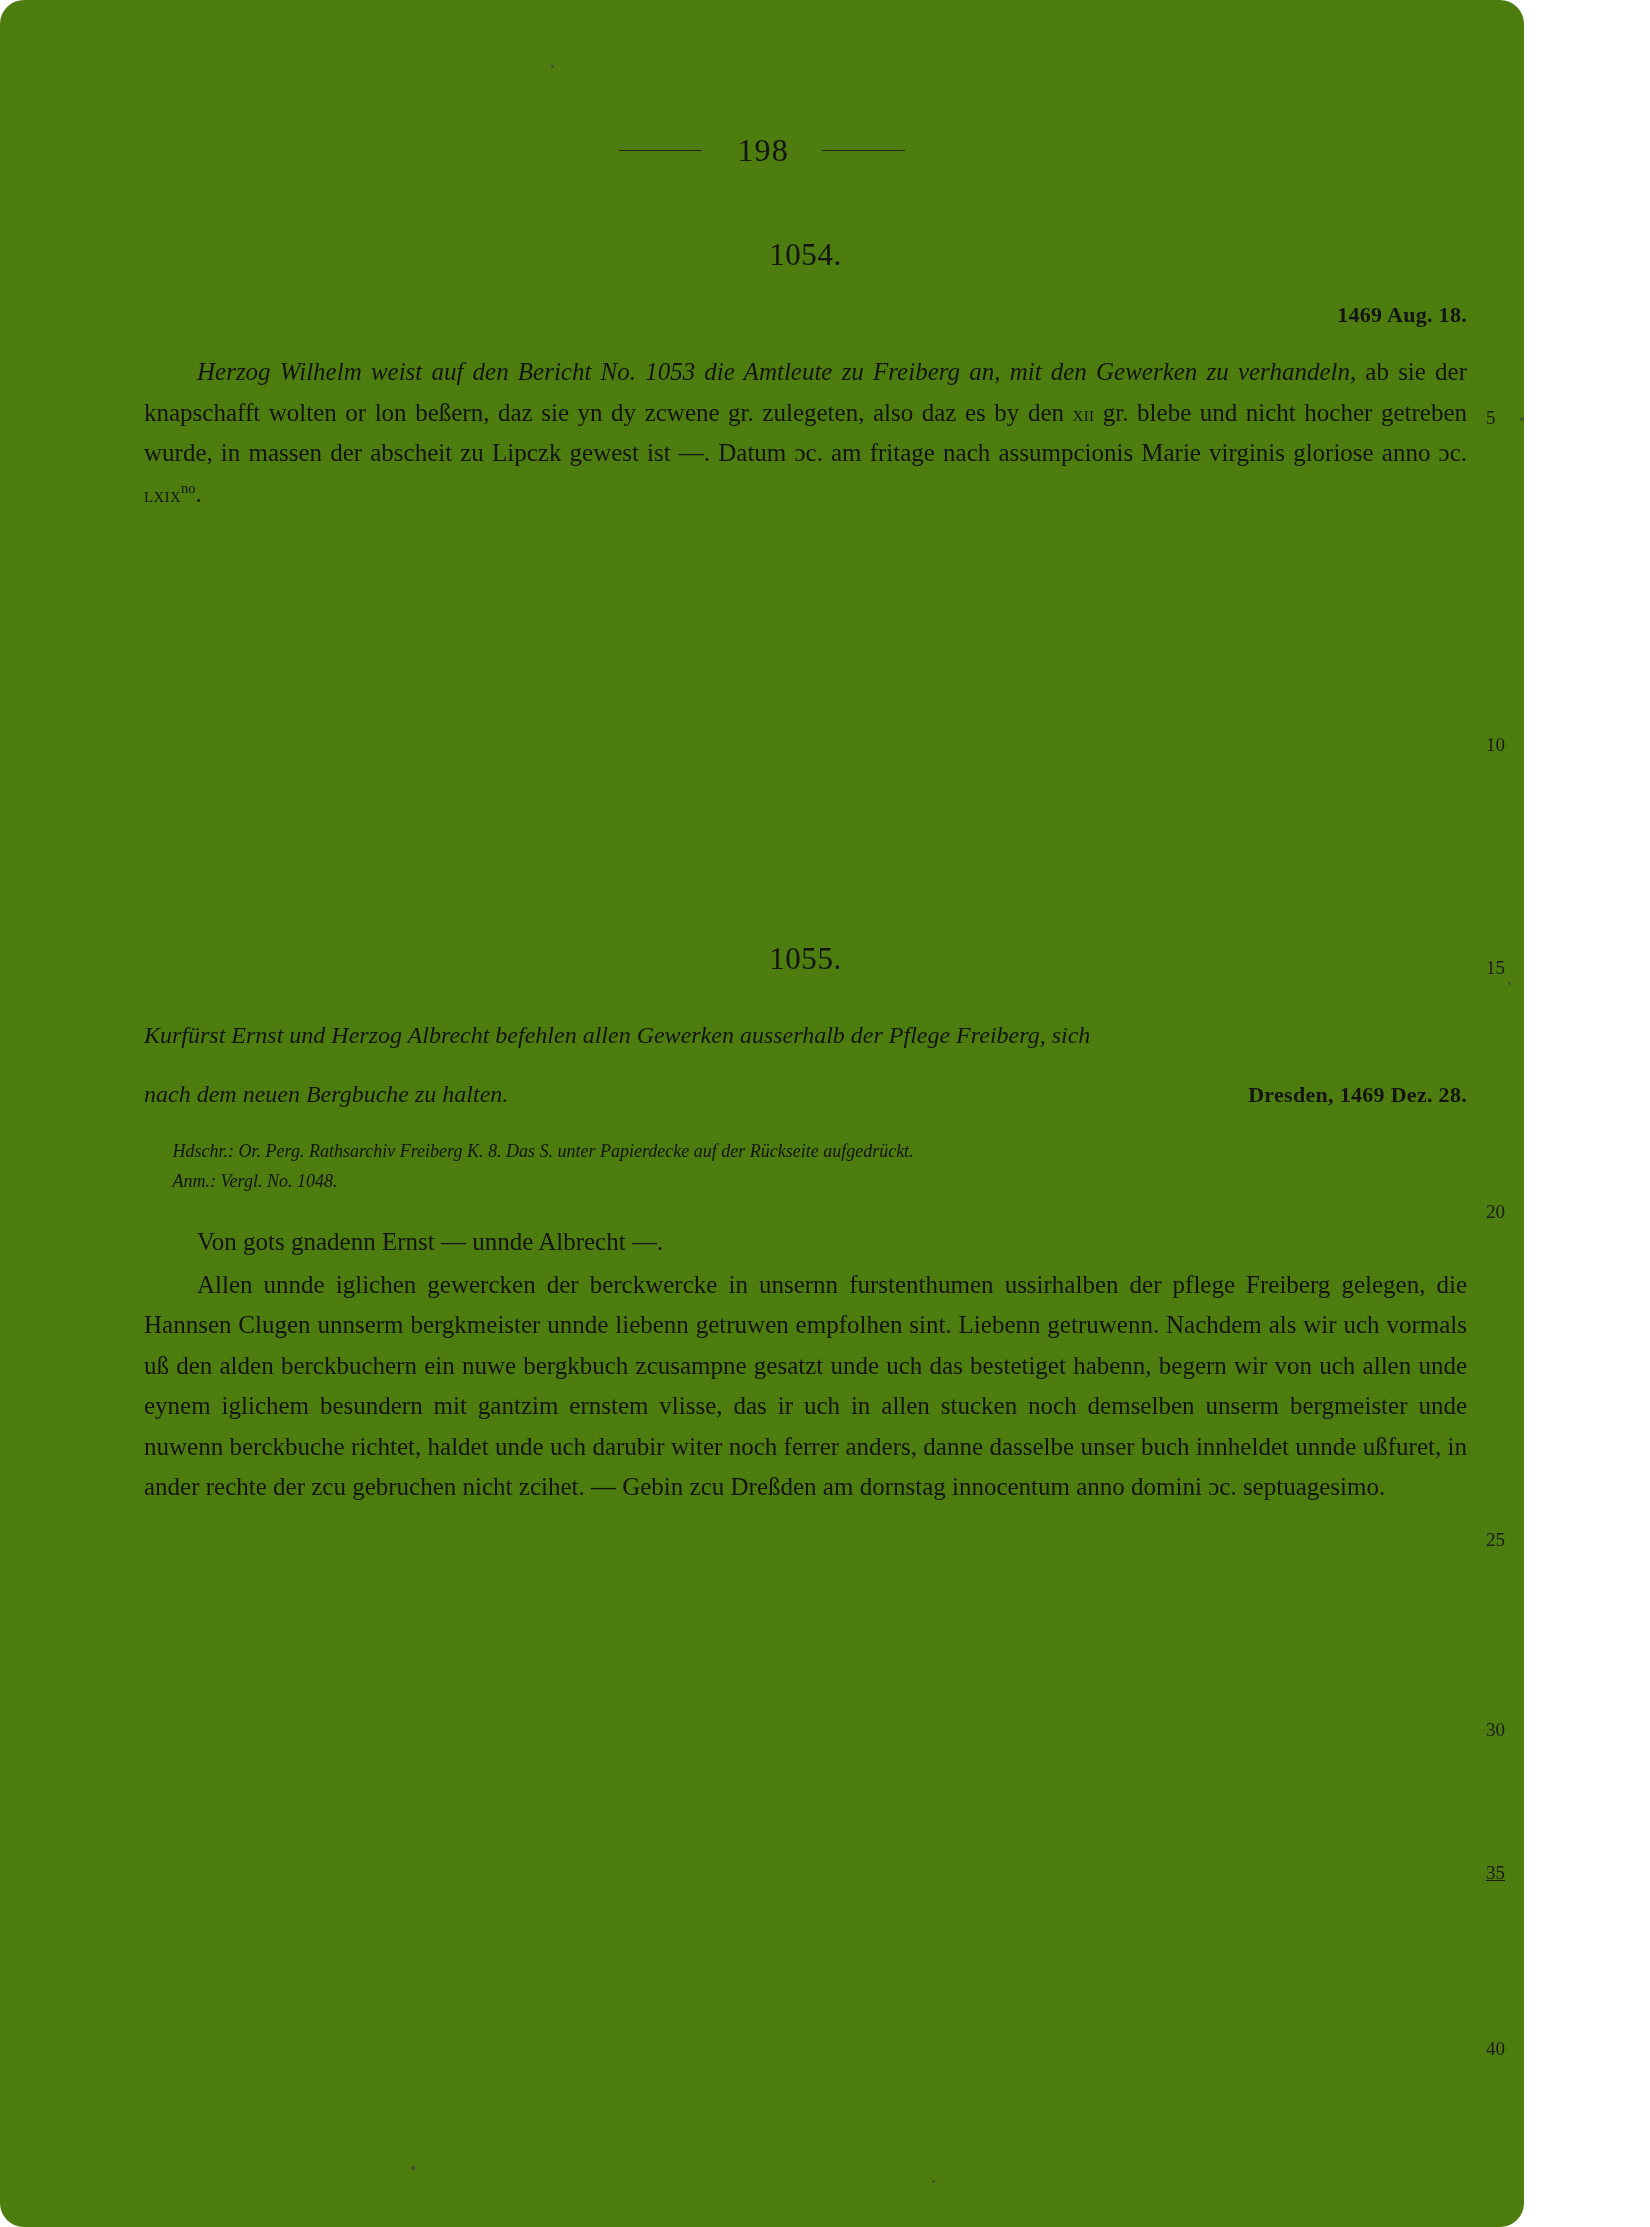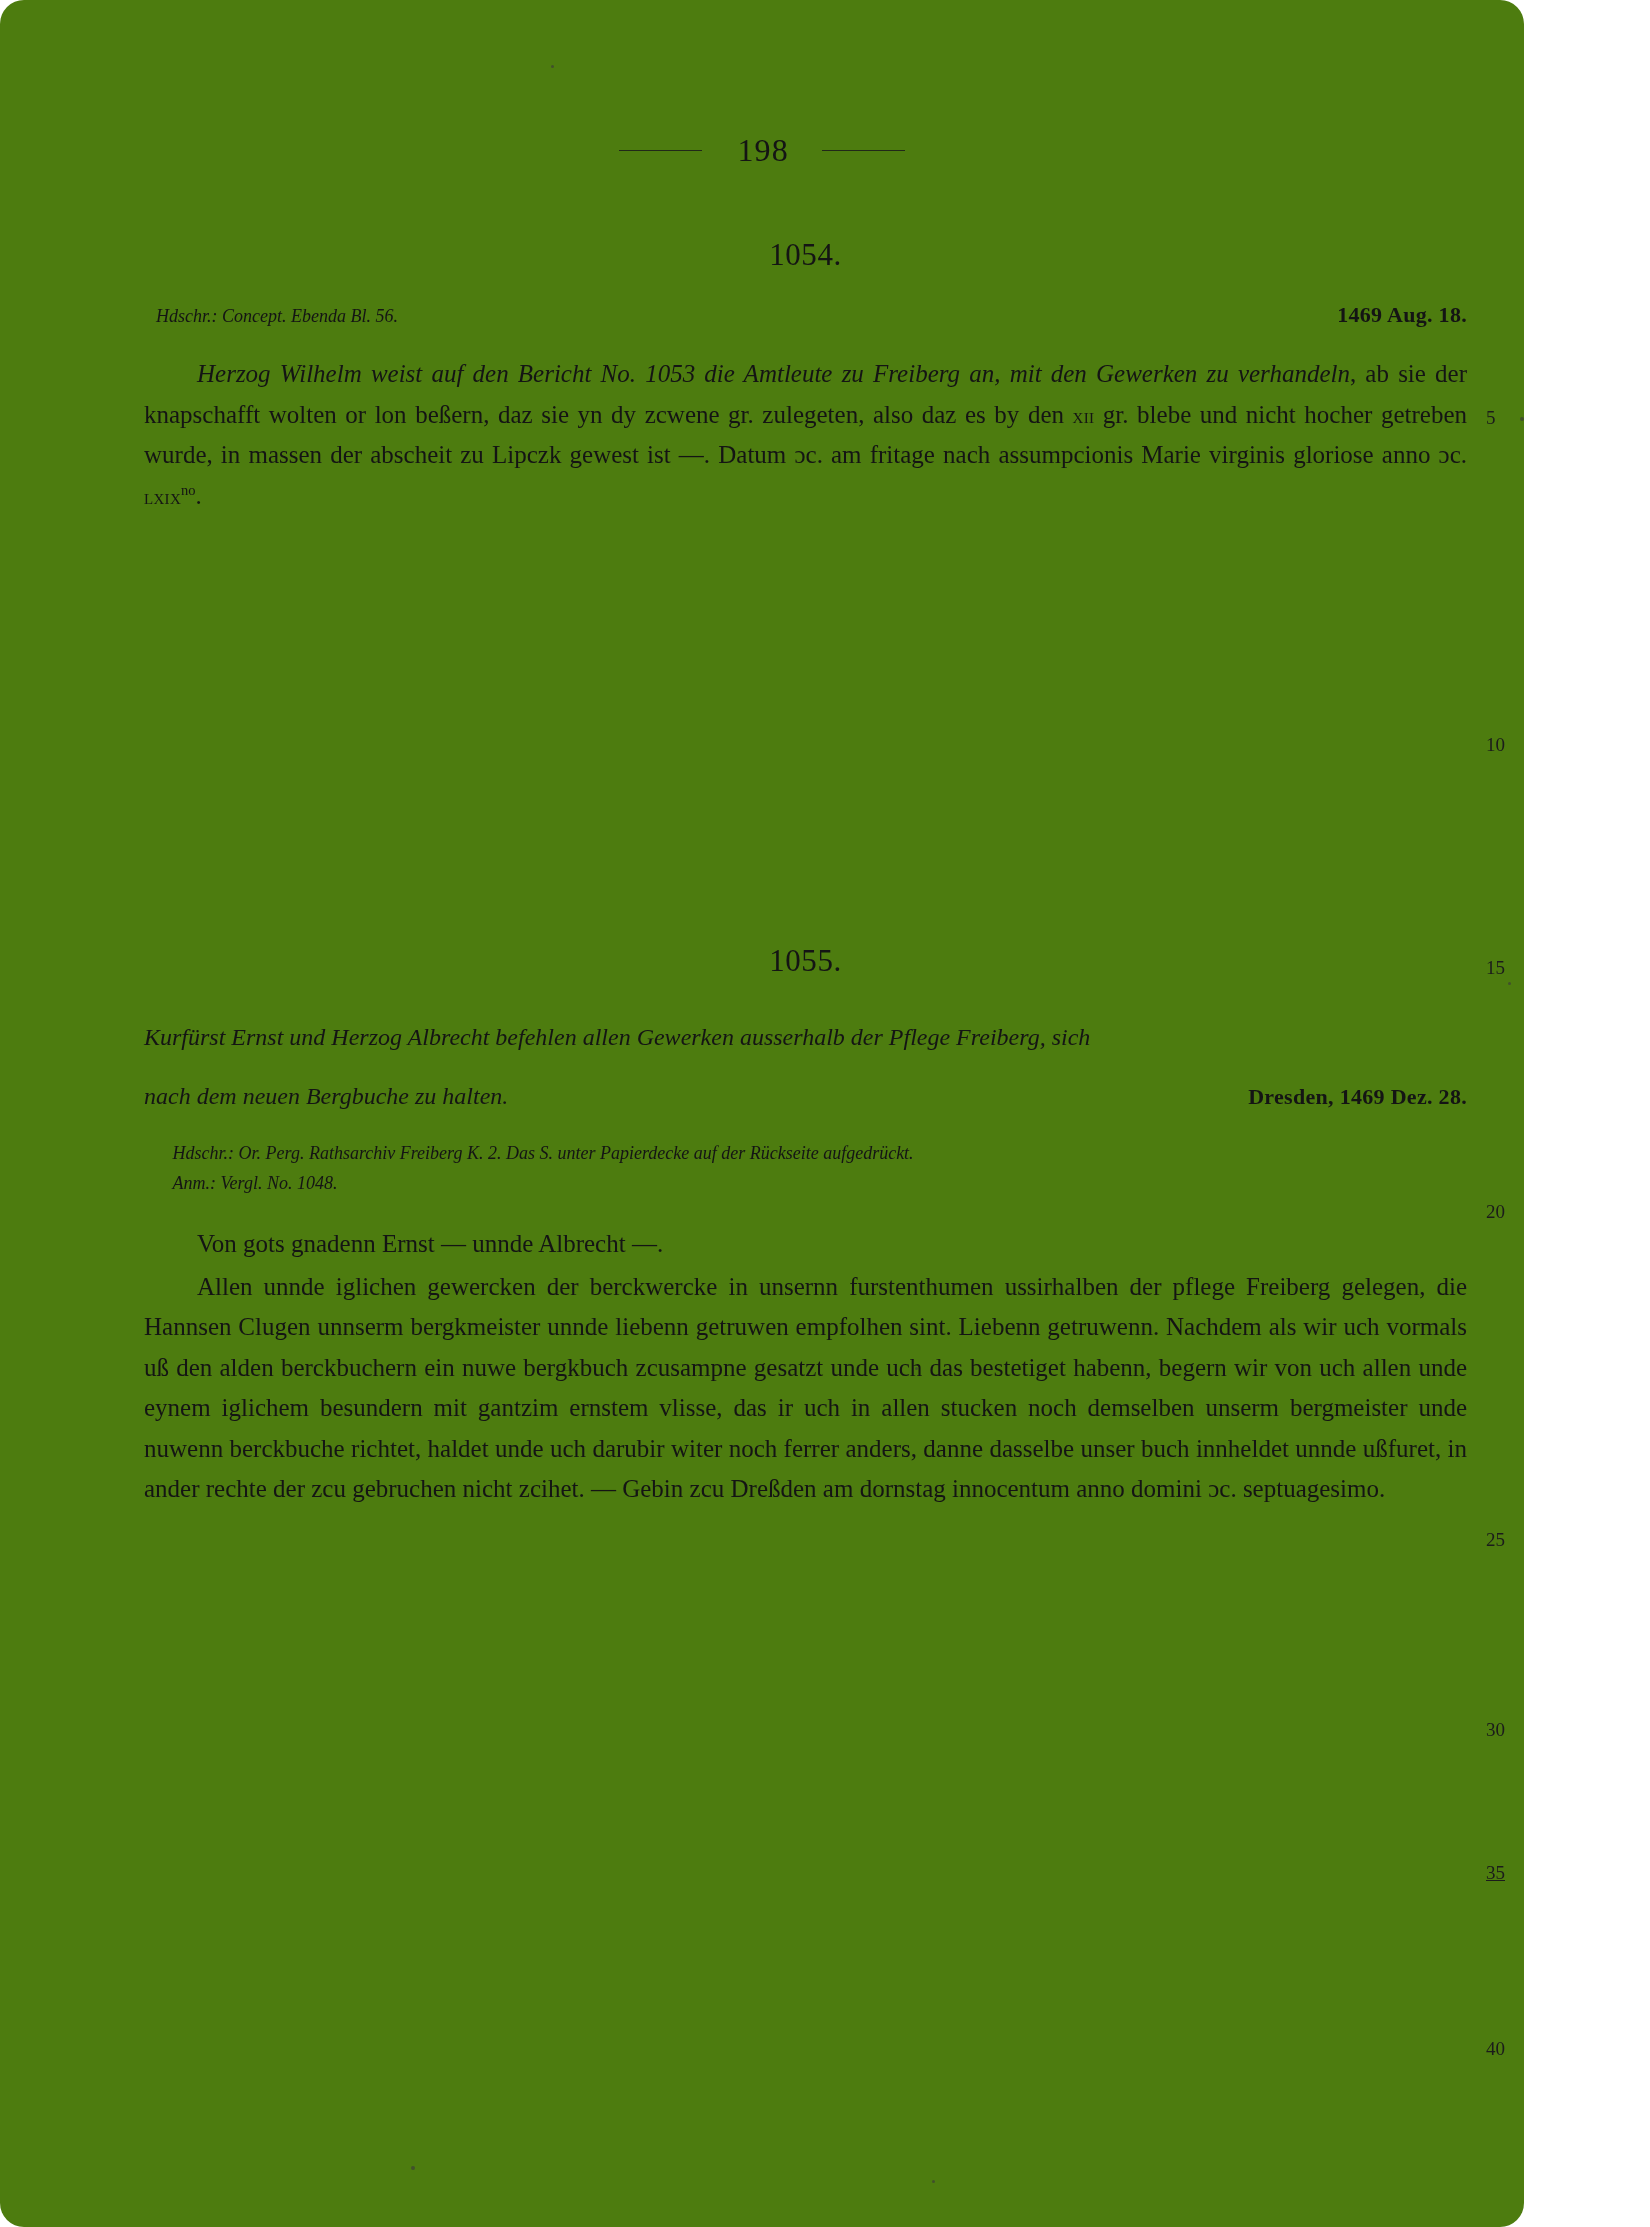--- a/index.html
+++ b/index.html
@@ -123,37 +123,36 @@
 
   <div class="running-head">
     <span class="rule-dash left"></span>
     <span class="page-number">198</span>
     <span class="rule-dash right"></span>
   </div>
 
   <div class="column entry" style="top:237px;">
     <div class="entry-number">1054.</div>
     <div class="dateline" style="margin-top:29px;">1469 Aug. 18.</div>
-    <div class="source-note" style="margin-top:-25px; margin-left:16.5px;">Hdschr.: Concept. Ebenda Bl. 56.</div>
 
     <div class="body-text" style="margin-top:24px;">
       <p><span class="regest-inline" style="font-style:italic;">Herzog Wilhelm weist auf den Bericht No. 1053 die Amtleute zu Freiberg an, mit den Gewerken zu verhandeln</span><span>, ab sie der knapschafft wolten or lon beßern, daz sie yn dy zcwene gr. zulegeten, also daz es by den </span><span class="smallcaps">xii</span><span> gr. blebe und nicht hocher getreben wurde, in massen der abscheit zu Lipczk gewest ist —. Datum ɔc. am fritage nach assumpcionis Marie virginis gloriose anno ɔc. </span><span class="smallcaps">lxix</span><sup>no</sup><span>.</span></p>
     </div>
   </div>
 
   <div class="column entry" style="top:664px;">
     <div class="entry-number">1055.</div>
 
     <div class="regest" style="margin-top:39px;">Kurfürst Ernst und Herzog Albrecht befehlen allen Gewerken ausserhalb der Pflege Freiberg, sich</div>
     <div style="display:flex; align-items:baseline; justify-content:space-between; margin-top:3.3px;">
       <span class="regest" style="text-align:left;">nach dem neuen Bergbuche zu halten.</span>
       <span class="dateline">Dresden, 1469 Dez. 28.</span>
     </div>
 
-    <div class="source-note" style="margin-top:24px;">Hdschr.: Or. Perg. Rathsarchiv Freiberg K. 2.  Das S. unter Papierdecke auf der Rückseite aufgedrückt.</div>
+    <div class="source-note" style="margin-top:24px;">Hdschr.: Or. Perg. Rathsarchiv Freiberg K. 8.  Das S. unter Papierdecke auf der Rückseite aufgedrückt.</div>
     <div class="source-note" style="margin-top:3.3px;">Anm.: Vergl. No. 1048.</div>
 
     <div class="body-text" style="margin-top:26.5px;">
       <p>Von gots gnadenn Ernst — unnde Albrecht —.</p>
       <p style="margin-top:2.2px;">Allen unnde iglichen gewercken der berckwercke in unsernn furstenthumen ussirhalben der pflege Freiberg gelegen, die Hannsen Clugen unnserm bergkmeister unnde liebenn getruwen empfolhen sint. Liebenn getruwenn. Nachdem als wir uch vormals uß den alden berckbuchern ein nuwe bergkbuch zcusampne gesatzt unde uch das bestetiget habenn, begern wir von uch allen unde eynem iglichem besundern mit gantzim ernstem vlisse, das ir uch in allen stucken noch demselben unserm bergmeister unde nuwenn berckbuche richtet, haldet unde uch darubir witer noch ferrer anders, danne dasselbe unser buch innheldet unnde ußfuret, in ander rechte der zcu gebruchen nicht zcihet. — Gebin zcu Dreßden am dornstag innocentum anno domini ɔc. septuagesimo.</p>
     </div>
   </div>
 
   <div>
     <span class="line-number" style="top:407px;">5</span>

